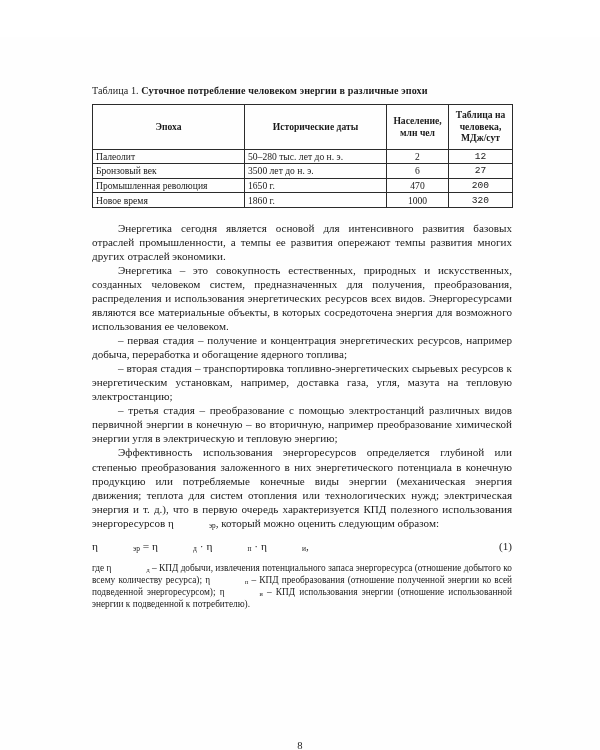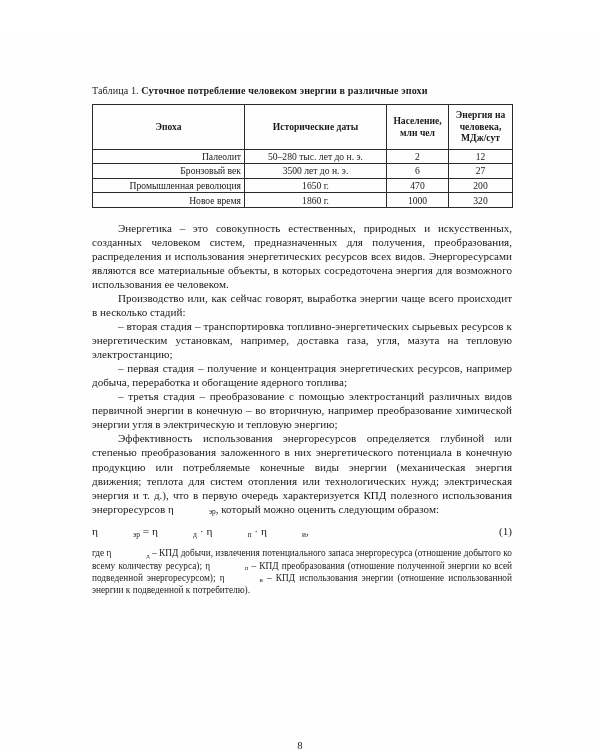--- a/index.html
+++ b/index.html
@@ -58,24 +58,24 @@
   table.data thead th {
     text-align: center;
     font-weight: bold;
     height: 40px;
     padding: 2px 3px;
     line-height: 1.2;
   }
   table.data tbody td {
     height: 11.6px;
   }
-  td.c-epoch  { text-align: right;   padding-left: 4px; }
-  td.c-dates  { text-align: center; }
+  td.c-epoch  { text-align: left;   padding-left: 4px; }
+  td.c-dates  { }
   td.c-pop    { text-align: center; }
-  td.c-energy { text-align: center; }
+  td.c-energy { text-align: center; font-family: Liberation Mono, monospace; }
 
   col.w-epoch  { width: 152px; }
   col.w-dates  { width: 142px; }
   col.w-pop    { width: 62px;  }
   col.w-energy { width: 64px;  }
 
   
   .body-text {
     margin-top: 13px;
   }
@@ -156,21 +156,21 @@
       </colgroup>
       <thead>
         <tr>
           <th>Эпоха</th>
           <th>Исторические даты</th>
           <th>
             <span>Население,</span><br>
             <span>млн чел</span>
           </th>
           <th>
-            <span>Энергия на</span><br>
+            <span>Таблица на</span><br>
             <span>человека,</span><br>
             <span>МДж/сут</span>
           </th>
         </tr>
       </thead>
       <tbody>
         <tr>
           <td class="c-epoch">Палеолит</td>
           <td class="c-dates">50–280 тыс. лет до н. э.</td>
           <td class="c-pop">2</td>
@@ -191,24 +191,24 @@
         <tr>
           <td class="c-epoch">Новое время</td>
           <td class="c-dates">1860 г.</td>
           <td class="c-pop">1000</td>
           <td class="c-energy">320</td>
         </tr>
       </tbody>
     </table>
 
     <div class="body-text">
+      <p class="para">Энергетика сегодня является основой для интенсивного развития базовых отраслей промышленности, а темпы ее развития опережают темпы развития многих других отраслей экономики.</p>
       <p class="para">Энергетика – это совокупность естественных, природных и искусственных, созданных человеком систем, предназначенных для получения, преобразования, распределения и использования энергетических ресурсов всех видов. Энергоресурсами являются все материальные объекты, в которых сосредоточена энергия для возможного использования ее человеком.</p>
-      <p class="para">Производство или, как сейчас говорят, выработка энергии чаще всего происходит в несколько стадий:</p>
+      <p class="para dash-item">– первая стадия – получение и концентрация энергетических ресурсов, например добыча, переработка и обогащение ядерного топлива;</p>
       <p class="para dash-item">– вторая стадия – транспортировка топливно-энергетических сырьевых ресурсов к энергетическим установкам, например, доставка газа, угля, мазута на тепловую электростанцию;</p>
-      <p class="para dash-item">– первая стадия – получение и концентрация энергетических ресурсов, например добыча, переработка и обогащение ядерного топлива;</p>
       <p class="para dash-item">– третья стадия – преобразование с помощью электростанций различных видов первичной энергии в конечную – во вторичную, например преобразование химической энергии угля в электрическую и тепловую энергию;</p>
 
       <p class="para"><span>Эффективность использования энергоресурсов определяется глубиной или степенью преобразования заложенного в них энергетического потенциала в конечную продукцию или потребляемые конечные виды энергии (механическая энергия движения; теплота для систем отопления или технологических нужд; электрическая энергия и т. д.), что в первую очередь характеризуется КПД полезного использования энергоресурсов </span><span class="var">η</span><sub class="s">эр</sub><span>, который можно оценить следующим образом:</span></p>
 
       <div class="formula-row">
         <div class="formula"><span class="var">η</span><sub class="s">эр</sub>
           <span>=</span>
           <span class="var">η</span><sub class="s">д</sub>
           <span>·</span>
           <span class="var">η</span><sub class="s">п</sub>

